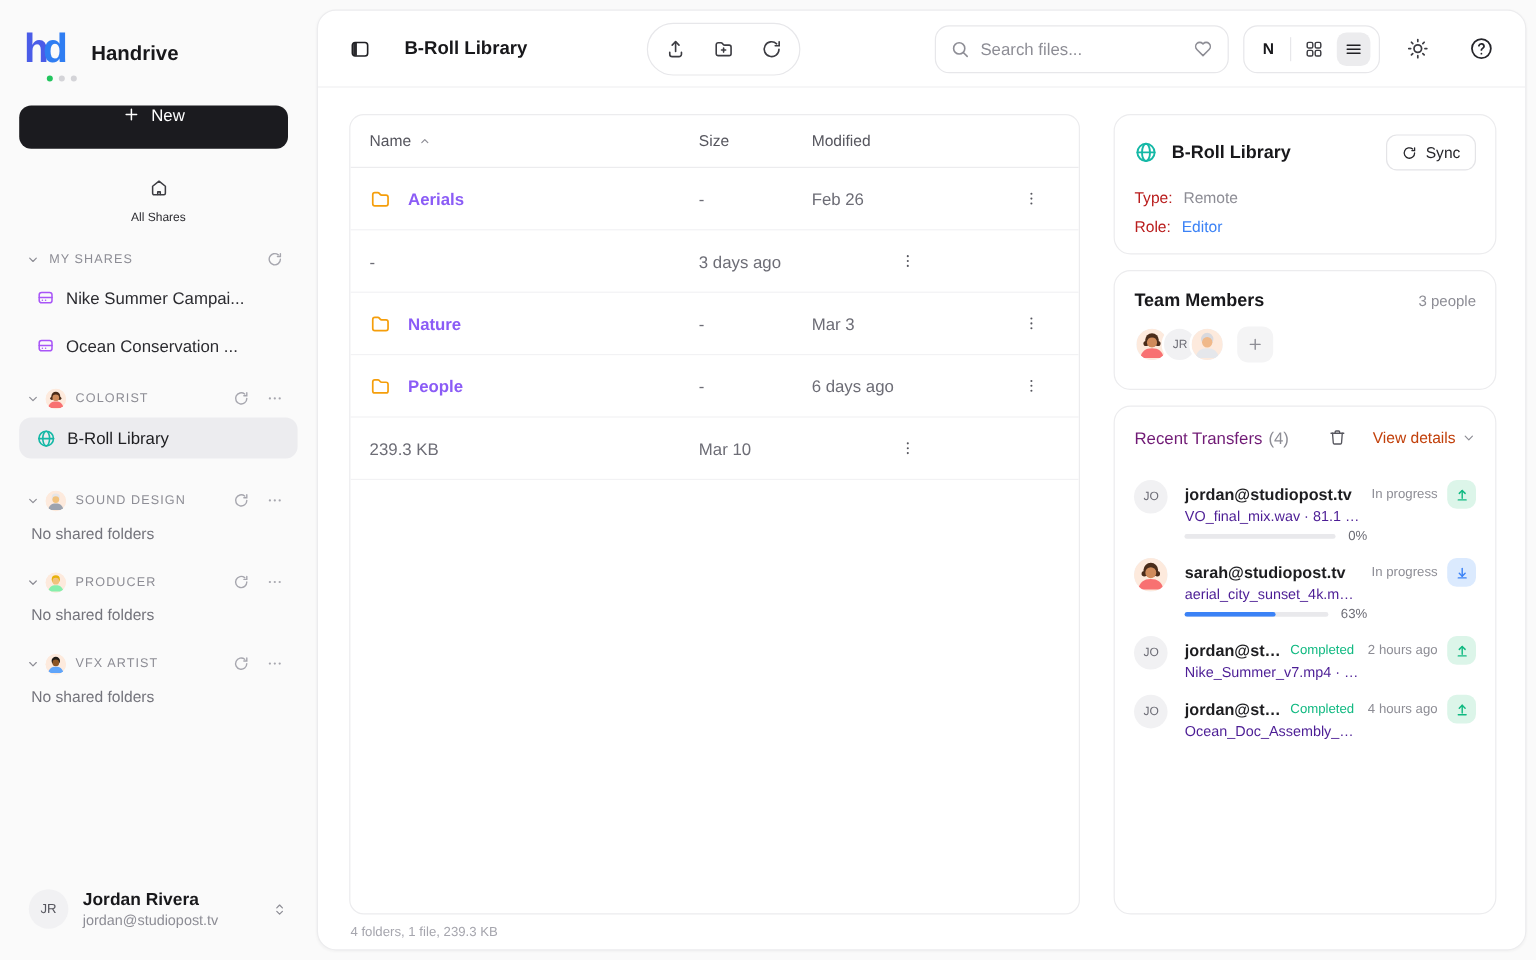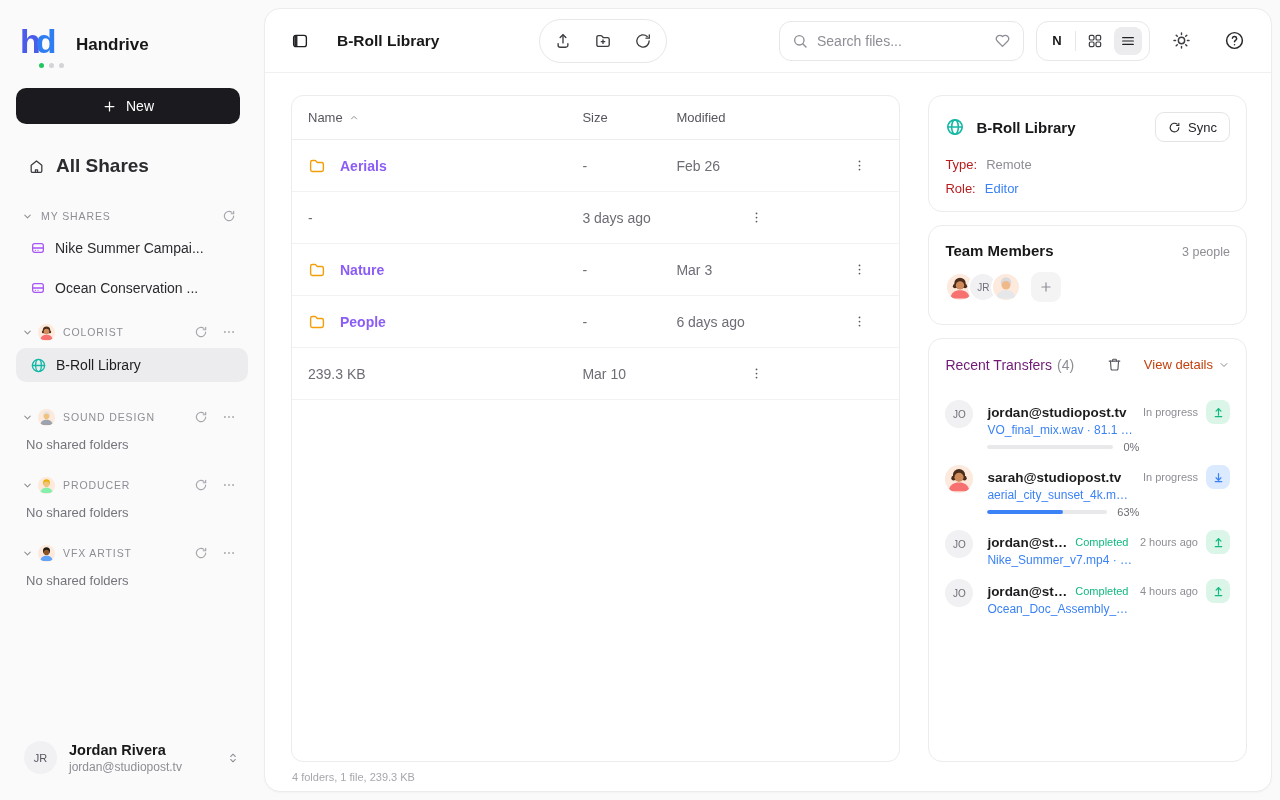--- a/index.html
+++ b/index.html
@@ -11,22 +11,22 @@
   
   .sidebar { position:absolute; left:0; top:0; width:264px; height:800px; padding:0 16px; }
   .brand { display:flex; align-items:center; gap:14px; margin:20px 0 0 4px; height:50px; }
   .logo { position:relative; width:42px; height:46px; font-weight:bold; font-size:34px; letter-spacing:-5px; line-height:38px; }
   .logo .lh { color:#4a5ce8; }
   .logo .ld { color:#2f7df2; }
   .logo-dots { position:absolute; left:19px; bottom:0px; display:flex; gap:5px; }
   .logo-dots i { width:5px; height:5px; border-radius:50%; background:#d4d4d8; }
   .logo-dots i.g { background:#22c55e; }
   .brand-name { font-size:17px; font-weight:bold; color:#18181b; }
-  .new-btn { margin-top:18px; width:224px; height:36px; background:#1b1b1f; color:#fff; border:none; border-radius:10px; font-family:inherit; font-size:14px; font-weight:500; display:flex; align-items:center; justify-content:center; gap:9px; cursor:pointer; }
-  .nav-item { margin-top:24px; height:36px; display:flex; align-items:center; gap:11px; padding:0 12px; font-size:19px; font-weight:700; color:#2b2b30; border-radius:10px; }
+  .new-btn { margin-top:18px; width:224px; height:36px; background:#1b1b1f; color:#fff; border:none; border-radius:10px; font-family:inherit; font-size:14px; font-weight:500; display:flex; justify-content:center; gap:9px; cursor:pointer; }
+  .nav-item { margin-top:24px; height:36px; display:flex; align-items:center; gap:11px; padding:0 12px; font-size:10px; font-weight:400; color:#2b2b30; border-radius:10px;flex-direction:column; }
   .sec-head { height:24px; display:flex; align-items:center; gap:5px; color:#8d8d95; padding:0 10px 0 6px; }
   .sec-head .lbl { font-size:10.5px; letter-spacing:.9px; font-weight:500; margin-left:3px; }
   .sec-head .sp { flex:1; }
   .sec-head .hbtn { color:#a6a6ae; padding:2px; }
   .sec-head .hbtn + .hbtn { margin-left:5px; }
   .share-item { height:40px; display:flex; align-items:center; gap:9px; padding:0 12px 0 14px; font-size:14px; color:#2b2b30; border-radius:10px; white-space:nowrap; overflow:hidden; }
   .share-item.sel { background:#ececef; height:34px; font-weight:500; color:#1d1d20; }
   .empty-lbl { font-size:13px; color:#74747c; padding:8px 0 8px 10px; }
   .user-block { position:absolute; left:16px; right:16px; bottom:26px; display:flex; align-items:center; gap:12px; padding:0 8px; }
   .uavatar { width:33px; height:33px; border-radius:50%; background:#f1f1f3; color:#56565e; font-size:11px; font-weight:500; display:flex; align-items:center; justify-content:center; }
@@ -96,21 +96,21 @@
   .tr-body { flex:1; min-width:0; }
   .tr-line1 { display:flex; align-items:center; gap:8px; height:24px; }
   .tr-user { font-size:13.5px; font-weight:bold; color:#1d1d20; white-space:nowrap; overflow:hidden; text-overflow:ellipsis; }
   .tr-user.w1 { flex:1; }
   .tr-status { font-size:11px; color:#8d8d95; white-space:nowrap; margin-left:auto; }
   .tr-completed { font-size:11px; color:#10b981; font-weight:500; white-space:nowrap; }
   .tr-time { font-size:11px; color:#8d8d95; white-space:nowrap; margin-left:auto; }
   .tr-btn { width:24px; height:24px; border-radius:8px; display:flex; align-items:center; justify-content:center; flex:none; }
   .tr-btn.up { background:#dcf5e9; color:#10b981; }
   .tr-btn.down { background:#dbeafe; color:#3b82f6; }
-  .tr-file { font-size:12px; color:#3b82f6; margin-top:-1px; white-space:nowrap; overflow:hidden; text-overflow:ellipsis; max-width:180px; }
+  .tr-file { font-size:12px; color:#4c1d95; margin-top:-1px; white-space:nowrap; overflow:hidden; text-overflow:ellipsis; max-width:180px; }
   .tr-prog { display:flex; align-items:center; gap:10px; margin-top:4px; width:152px; }
   .tr-track { flex:1; height:4px; border-radius:2px; background:#e9e9ec; overflow:hidden; }
   .tr-fill { height:100%; border-radius:2px; background:#3b82f6; }
   .tr-pct { font-size:11px; color:#6d6d76; }
 </style>
 </head>
 <body>
 
 <aside class="sidebar">
   <div class="brand">

